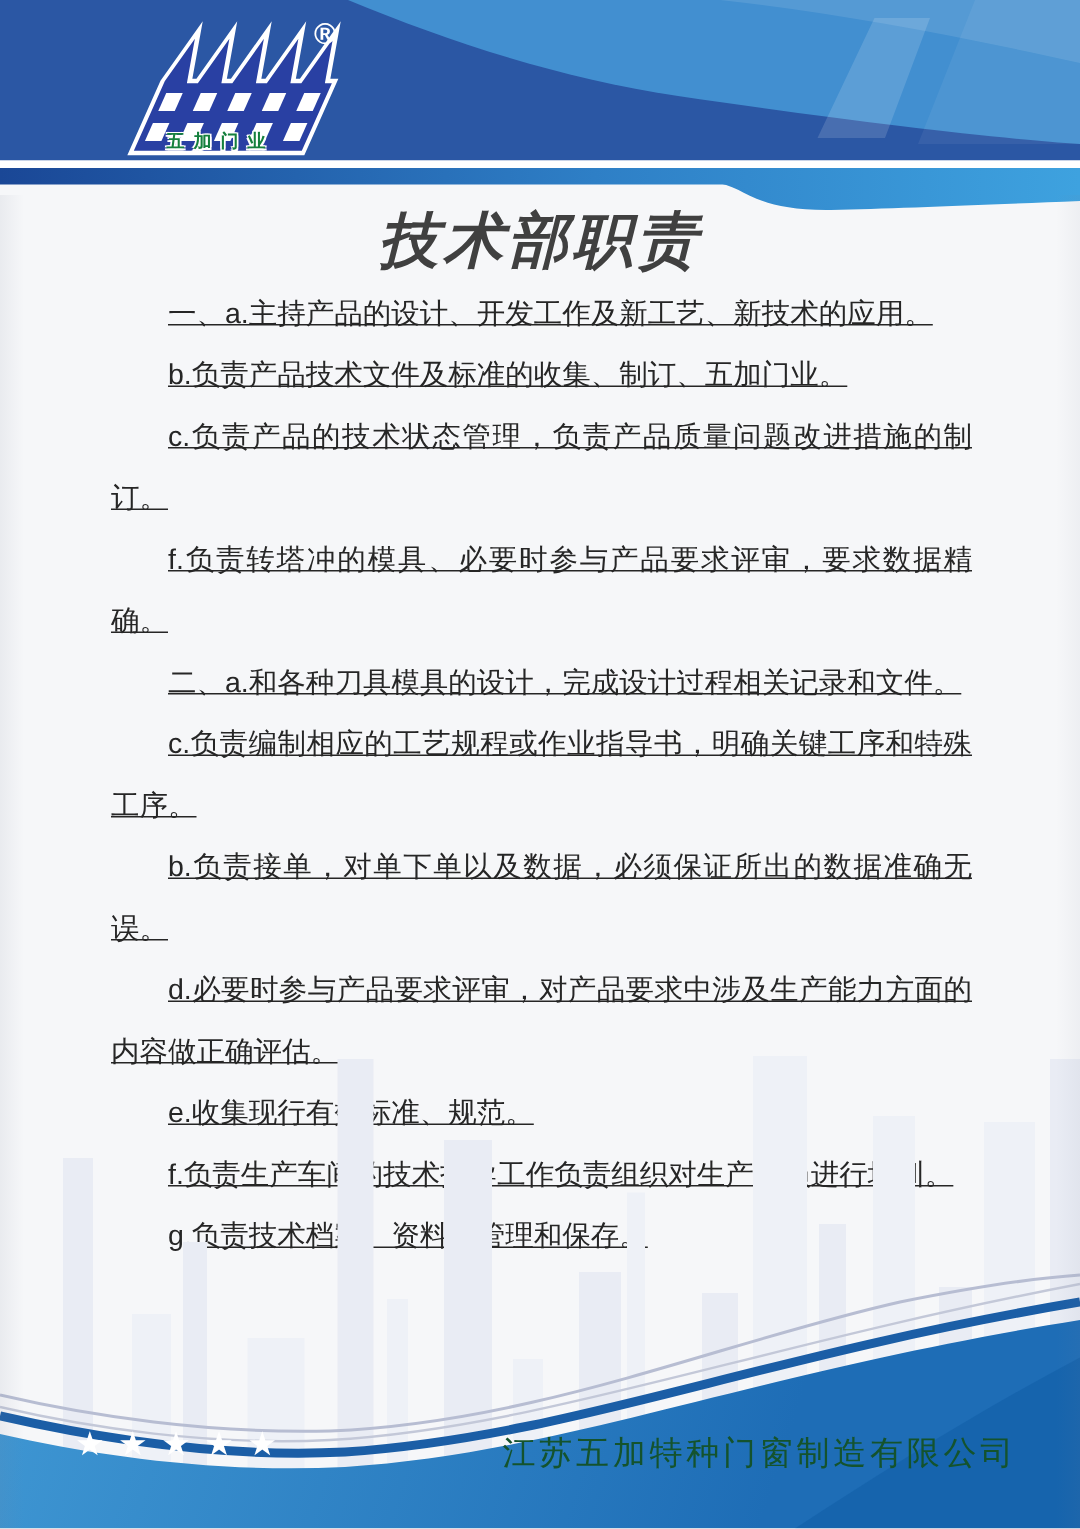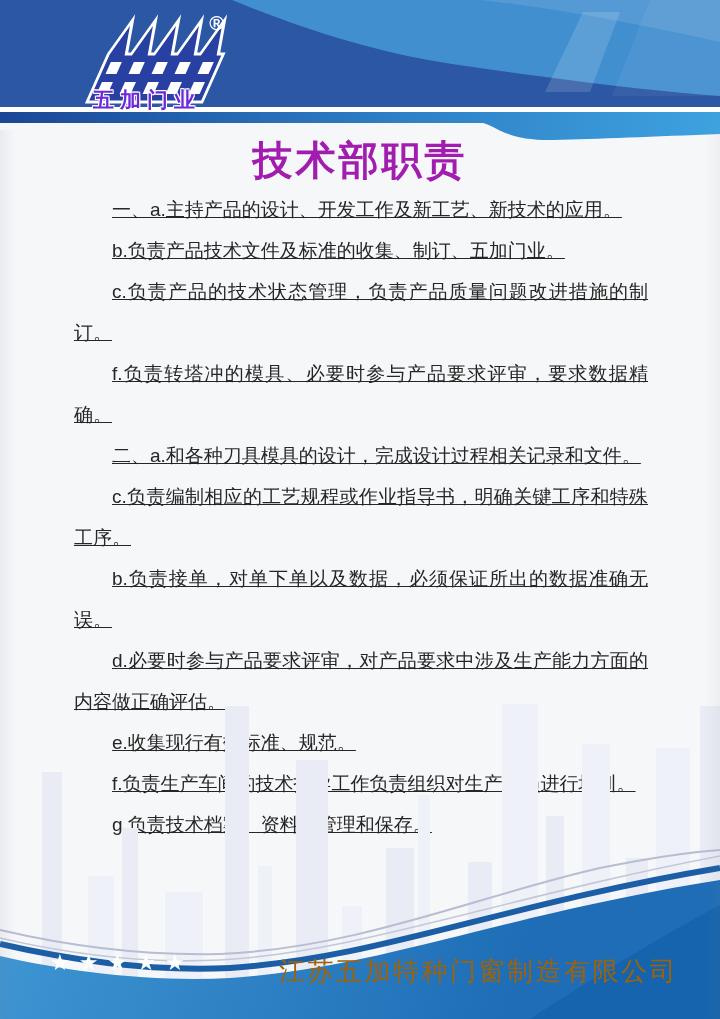--- a/index.html
+++ b/index.html
@@ -10,48 +10,48 @@
   }
   
   .header-svg{position:absolute;top:0;left:0;display:block;}
   .logo-wrap{position:absolute;left:52px;top:10px;width:180px;height:105px;}
   .logo-svg{position:absolute;left:0;top:0;}
   .reg-mark{
     position:absolute;right:8px;top:2px;color:#ffffff;font-size:20px;font-weight:bold;
   }
   .brand-label{
     position:absolute;left:30px;top:76px;width:130px;text-align:center;
-    color:#6d28d9;font-size:21px;font-weight:bold;letter-spacing:6px;
+    color:#15803d;font-size:12px;font-weight:bold;letter-spacing:6px;
     text-shadow:-1px -1px 0 #fff,1px -1px 0 #fff,-1px 1px 0 #fff,1px 1px 0 #fff,0 1px 0 #fff,0 -1px 0 #fff;
     white-space:nowrap;
   }
   
   .page-title{
     position:absolute;top:133px;left:0;width:720px;text-align:center;
-    color:#a21caf;font-size:40px;font-weight:bold;letter-spacing:3px;
+    color:#404040;font-size:40px;font-weight:bold;letter-spacing:3px;font-style:italic;
   }
   
   .body-text{
     position:absolute;top:189px;left:74px;width:574px;
     color:#262626;font-size:19px;line-height:41px;text-align:justify;
   }
   .body-text p{margin:0;text-indent:2em;text-decoration:underline;}
   
   .edge-left,.edge-right{position:absolute;top:130px;bottom:0;width:16px;pointer-events:none;}
   .edge-left{left:0;background:linear-gradient(90deg,rgba(120,128,150,0.10),rgba(120,128,150,0));}
   .edge-right{right:0;background:linear-gradient(270deg,rgba(120,128,150,0.07),rgba(120,128,150,0));}
   
   .footer-svg{position:absolute;left:0;top:680px;display:block;}
   .stars{
     position:absolute;left:50px;top:950px;display:flex;gap:9px;
     color:#ffffff;font-size:22px;line-height:26px;
   }
   .company{
     position:absolute;right:42px;top:954px;
-    color:#a16207;font-size:26px;letter-spacing:2.5px;white-space:nowrap;
+    color:#14532d;font-size:22px;letter-spacing:2.5px;white-space:nowrap;
   }
 </style>
 </head>
 <body>
 
 <div class="page">
 
   <svg class="header-svg" width="720" height="145" viewBox="0 0 720 145">
     <defs>
       <linearGradient id="bandGrad" gradientUnits="userSpaceOnUse" x1="0" y1="0" x2="720" y2="0">

